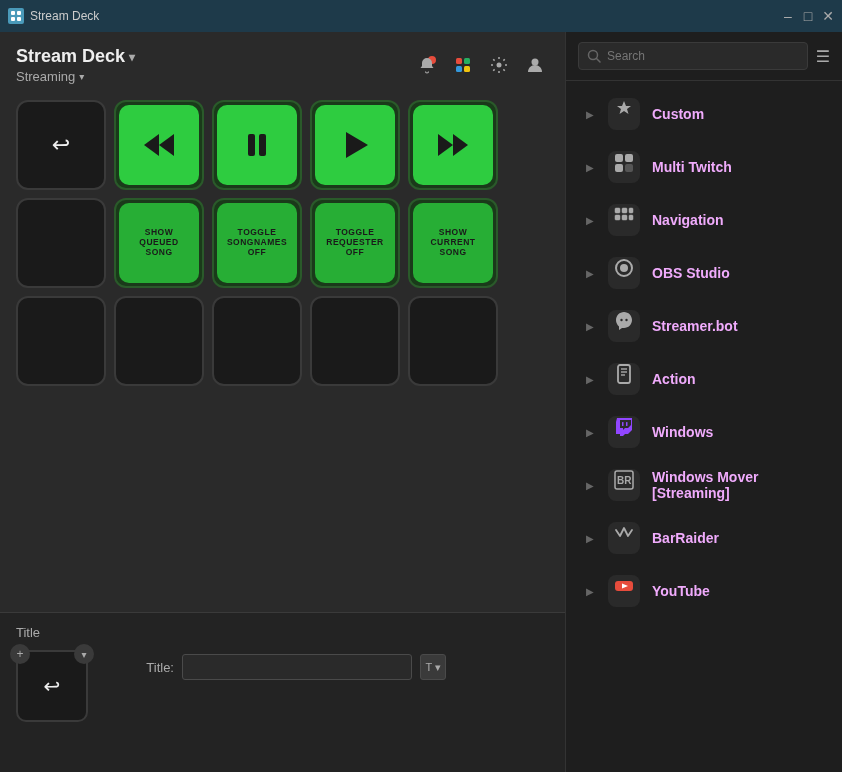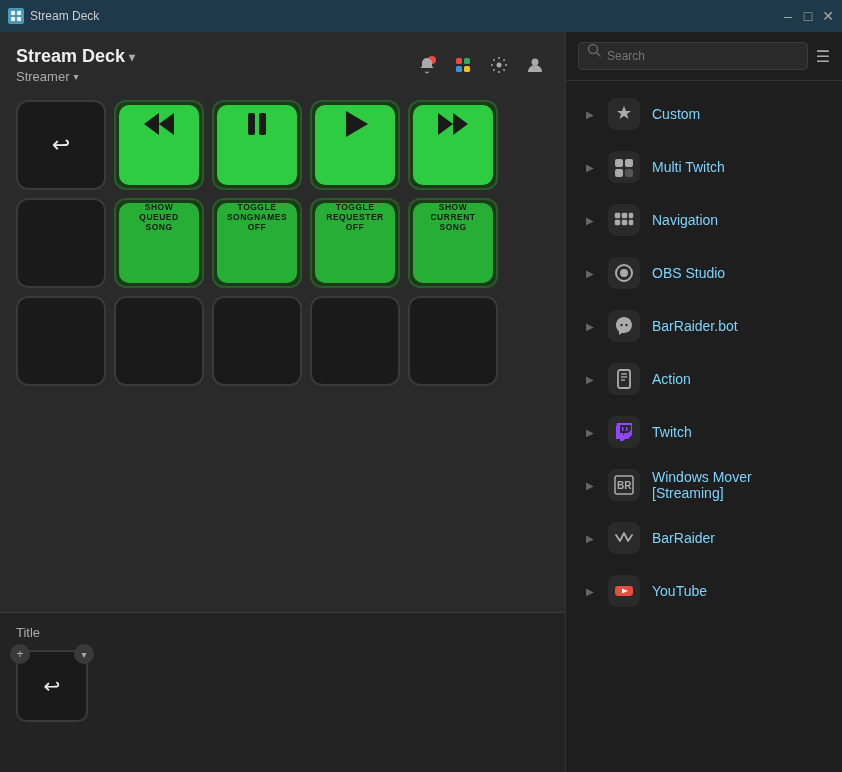--- a/index.html
+++ b/index.html
@@ -167,21 +167,21 @@
     }
 
     
     .green-inner {
       width: 80px;
       height: 80px;
       background: #2ecc40;
       border-radius: 10px;
       display: flex;
       align-items: center;
-      justify-content: flex-start;
+      justify-content: center;
       flex-direction: column;
       position: relative;
     }
     .green-inner.darker {
       background: #27ae35;
     }
     .green-text {
       font-size: 8.5px;
       font-weight: 900;
       color: #1a1a1a;
@@ -333,20 +333,21 @@
     .search-bar {
       padding: 10px 12px;
       border-bottom: 1px solid #333;
       display: flex;
       align-items: center;
       gap: 8px;
     }
     .search-input-wrap {
       flex: 1;
       display: flex;
+      align-items: center;
       background: #2a2a2a;
       border: 1px solid #3a3a3a;
       border-radius: 4px;
       padding: 0 8px;
       height: 28px;
     }
     .search-icon-svg {
       width: 14px;
       height: 14px;
       color: #666;
@@ -390,28 +391,29 @@
       font-size: 10px;
       color: #666;
       width: 10px;
       flex-shrink: 0;
     }
     .cat-icon {
       width: 32px;
       height: 32px;
       border-radius: 8px;
       display: flex;
-      align-items: center;
+      align-items: flex-start;
       justify-content: center;
       flex-shrink: 0;
       font-size: 16px;
     }
     .cat-label {
       font-size: 14px;
-      color: #7dd3fc;
+      color: #f0abfc;
+      font-weight: bold;
     }
 
     
     .icon-custom { background: #2a2a2a; }
     .icon-multi { background: #2a2a2a; }
     .icon-nav { background: #2a2a2a; }
     .icon-obs { background: #2a2a2a; }
     .icon-streamer { background: #2a2a2a; }
     .icon-system { background: #2a2a2a; }
     .icon-twitch { background: #2a2a2a; }
@@ -445,21 +447,21 @@
 
   <div class="left-panel">
 
     <div class="left-top-bar">
       <div class="deck-title-area">
         <div class="deck-title">
           <span>Stream Deck</span>
           <span class="deck-chevron">▾</span>
         </div>
         <div class="deck-profile">
-          <span>Streamer</span>
+          <span>Streaming</span>
           <span class="deck-profile-chevron">▾</span>
         </div>
       </div>
       <div class="top-icons">
 
         <button class="top-icon-btn">
           <svg width="18" height="18" viewBox="0 0 18 18" fill="none">
             <circle cx="14" cy="4" r="4" fill="#e74c3c"></circle>
             <path d="M9 2a5 5 0 0 0-5 5v3l-1.5 2h13L14 10V7a5 5 0 0 0-5-5z" fill="#aaa"></path>
             <path d="M7.5 15.5a1.5 1.5 0 0 0 3 0" stroke="#aaa" stroke-width="1.2" fill="none"></path>
@@ -575,20 +577,25 @@
             <span>+</span>
           </div>
           <div class="exit-key-chevron">
             <span>▾</span>
           </div>
           <div class="exit-key-bg">
             <span style="font-size:20px;color:#eee;">↩</span>
           </div>
         </div>
         <div class="exit-settings">
+          <div class="setting-row">
+            <span class="setting-label">Title:</span>
+            <input class="title-input" type="text" placeholder="" style="">
+            <div class="title-t-btn">T ▾</div>
+          </div>
         </div>
       </div>
     </div>
   </div>
 
   <div class="right-panel">
 
     <div class="search-bar">
       <div class="search-input-wrap">
         <svg class="search-icon-svg" viewBox="0 0 14 14" fill="none">
@@ -653,21 +660,21 @@
 
       <div class="category-item">
         <span class="cat-chevron">▶</span>
         <div class="cat-icon icon-streamer">
           <svg width="22" height="22" viewBox="0 0 22 22" fill="none">
             <path d="M11 2C6.58 2 3 5.58 3 10c0 2.6 1.2 4.9 3 6.4V20l3-2h2c4.42 0 8-3.58 8-8S15.42 2 11 2z" fill="#aaa"></path>
             <circle cx="8.5" cy="10" r="1.2" fill="#2a2a2a"></circle>
             <circle cx="13.5" cy="10" r="1.2" fill="#2a2a2a"></circle>
           </svg>
         </div>
-        <span class="cat-label">BarRaider.bot</span>
+        <span class="cat-label">Streamer.bot</span>
       </div>
 
       <div class="category-item">
         <span class="cat-chevron">▶</span>
         <div class="cat-icon icon-system">
           <svg width="22" height="22" viewBox="0 0 22 22" fill="none">
             <rect x="5" y="2" width="12" height="18" rx="2" stroke="#aaa" stroke-width="1.8" fill="none"></rect>
             <line x1="8" y1="6" x2="14" y2="6" stroke="#aaa" stroke-width="1.4"></line>
             <line x1="8" y1="9" x2="14" y2="9" stroke="#aaa" stroke-width="1.4"></line>
             <line x1="8" y1="12" x2="12" y2="12" stroke="#aaa" stroke-width="1.4"></line>
@@ -678,21 +685,21 @@
 
       <div class="category-item">
         <span class="cat-chevron">▶</span>
         <div class="cat-icon icon-twitch">
           <svg width="22" height="22" viewBox="0 0 22 22" fill="none">
             <path d="M4 2L3 6v12h4v2h3l2-2h3l4-4V2H4zm14 7l-3 3h-3l-2 2v-2H7V4h11v5z" fill="#9146ff"></path>
             <rect x="13" y="6" width="1.5" height="4" rx="0.5" fill="#9146ff"></rect>
             <rect x="9" y="6" width="1.5" height="4" rx="0.5" fill="#9146ff"></rect>
           </svg>
         </div>
-        <span class="cat-label">Twitch</span>
+        <span class="cat-label">Windows</span>
       </div>
 
       <div class="category-item">
         <span class="cat-chevron">▶</span>
         <div class="cat-icon icon-windows">
           <svg width="22" height="22" viewBox="0 0 22 22" fill="none">
             <rect x="2" y="2" width="18" height="18" rx="2" stroke="#aaa" stroke-width="1.5" fill="none"></rect>
             <text x="4" y="15" font-size="10" font-weight="bold" fill="#aaa" font-family="Arial">BR</text>
           </svg>
         </div>

